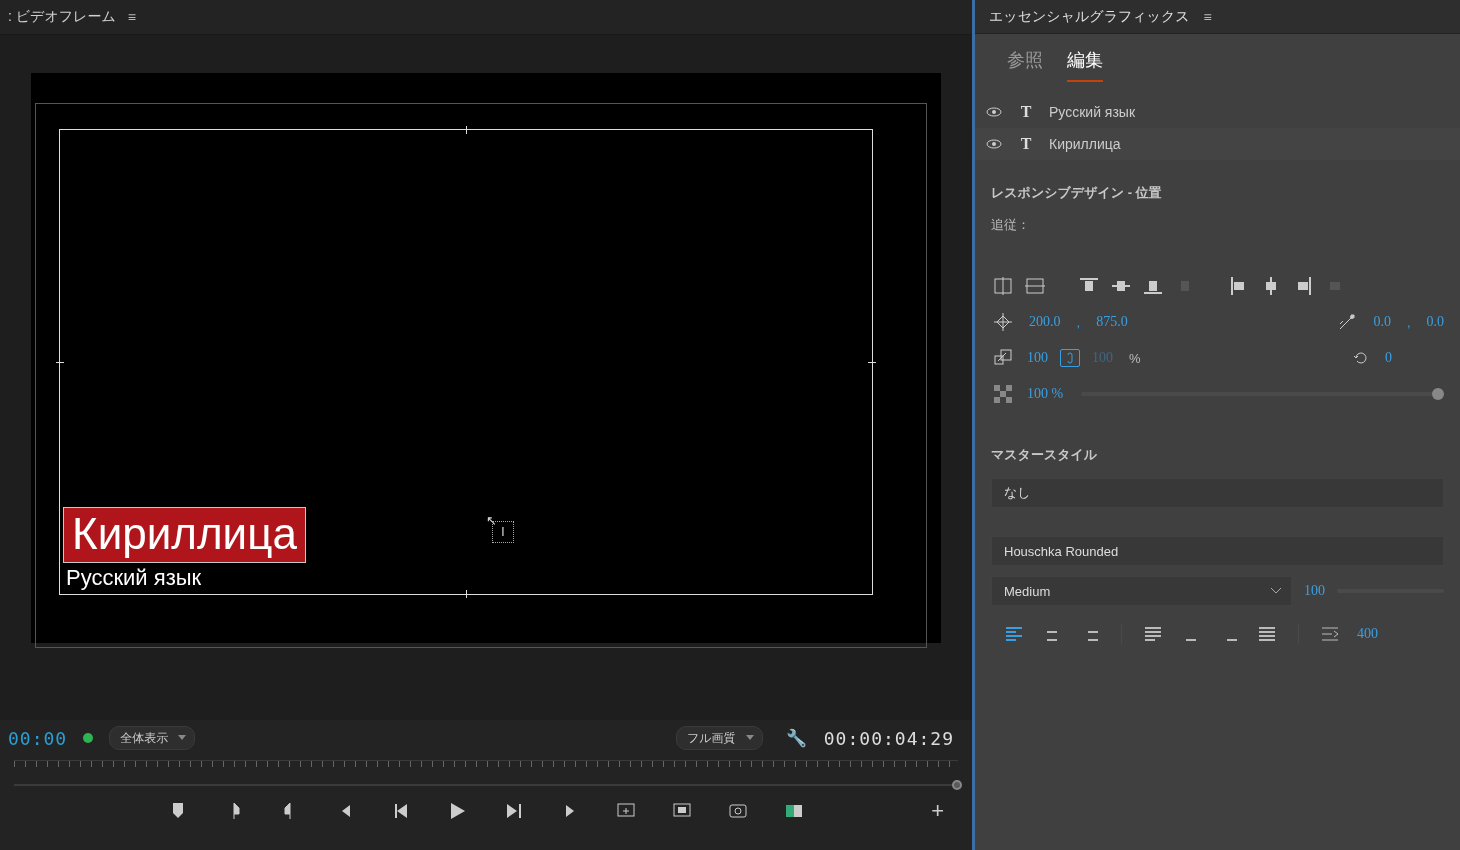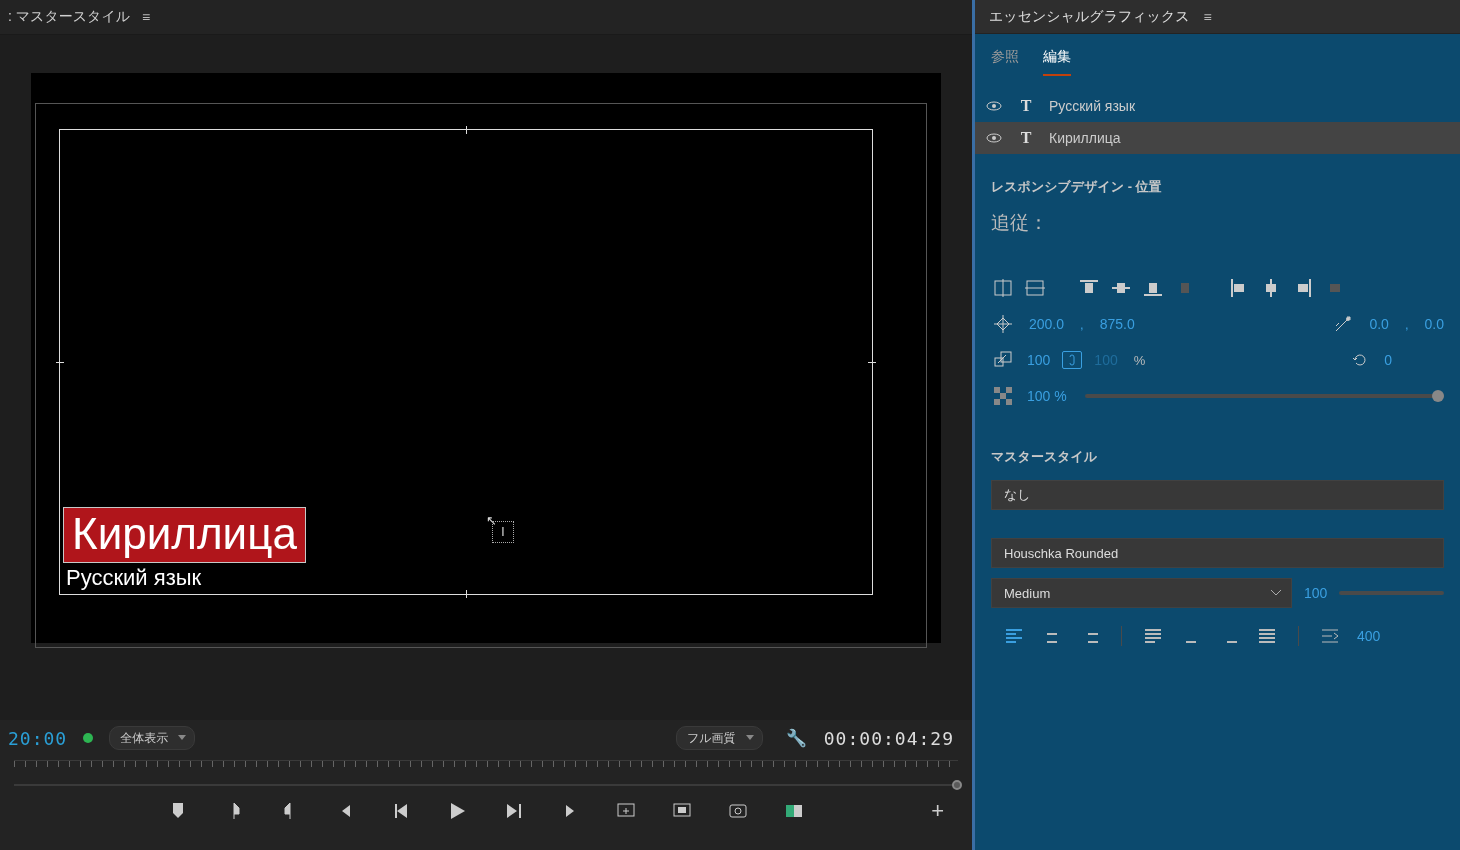--- a/index.html
+++ b/index.html
@@ -34,39 +34,39 @@
   .wrench{color:#aaa;font-size:17px;margin-left:8px}
   .ruler{height:18px;margin:4px 14px 0 14px;border-top:1px solid #3a3a3a;background-image:repeating-linear-gradient(to right,#666 0,#666 1px,transparent 1px,transparent 11px);background-position:0 0;background-size:11px 6px;background-repeat:repeat-x}
   .scrub{position:relative;height:14px;margin:0 14px}
   .scrub .track{position:absolute;left:0;right:0;top:6px;height:2px;background:#3a3a3a}
   .scrub .handle{position:absolute;right:-4px;top:2px;width:10px;height:10px;border-radius:50%;background:#5a5a5a;border:2px solid #888}
   .transport{display:flex;align-items:center;justify-content:center;gap:34px;padding:8px 0 0 0;color:#ccc}
   .transport .ico{width:22px;height:22px;display:flex;align-items:center;justify-content:center;font-size:17px}
   .transport .plus{position:absolute;right:28px;font-size:22px;color:#ccc}
 
   .divider{width:3px;background:#3a6ea5}
-  .right{width:485px;background:#0c4a6e;display:flex;flex-direction:column;overflow:hidden}
+  .right{width:485px;background:#404040;display:flex;flex-direction:column;overflow:hidden}
   .panel-title{height:34px;display:flex;align-items:center;padding:0 14px;font-size:14px;color:#e0e0e0;background:#2e2e2e;border-bottom:1px solid #232323}
   .panel-title .menu{margin-left:14px;color:#b8b8b8}
-  .tabs{display:flex;gap:24px;padding:14px 28px 0 16px;font-size:14px}
+  .tabs{display:flex;gap:24px;padding:14px 28px 0 32px;font-size:18px}
   .tab{padding-bottom:8px;color:#999;cursor:default}
   .tab.active{color:#fff;border-bottom:2px solid #c2410c}
   .layers{margin-top:14px}
   .layer{display:flex;align-items:center;height:32px;padding:0 10px;gap:14px;font-size:14px;color:#ccc}
   .layer.sel{background:#444}
   .eye{width:18px;height:18px}
   .Ticon{width:18px;text-align:center;font-family:Georgia,serif;font-weight:bold;font-size:16px;color:#ddd}
   .section{padding:24px 16px 4px 16px}
   .section h4{margin:0 0 14px 0;font-weight:bold;font-size:13px;color:#c8c8c8}
   .row{display:flex;align-items:center;gap:12px;margin-bottom:12px}
-  .lab{color:#bbb;font-size:19px}
+  .lab{color:#bbb;font-size:13px}
   .wide-dd{flex:1}
   .iconbtn{width:24px;height:24px;display:flex;align-items:center;justify-content:center;color:#ccc}
   .iconbtn.dim{color:#555}
-  .val-blue{color:#3a9fe0;font-size:14px;font-family:Liberation Sans, sans-serif}
+  .val-blue{color:#3a9fe0;font-size:14px;font-family:Liberation Serif, serif}
   .val-sep{color:#3a9fe0;margin:0 2px}
   .link-box{border:1px solid #3a9fe0;border-radius:2px;padding:0 4px;display:flex;align-items:center}
   .pct{color:#bbb;font-size:13px;margin-left:4px}
   .slider-track{flex:1;height:4px;background:#4a4a4a;border-radius:2px;position:relative;margin-left:6px}
   .slider-track .knob{position:absolute;right:0;top:-4px;width:12px;height:12px;border-radius:50%;background:#888}
   .text-dd{background:#383838;border:1px solid #414141;height:30px;display:flex;align-items:center;padding:0 28px 0 12px;position:relative;color:#ddd;font-size:13px}
   .text-dd .chev{position:absolute;right:10px}
   .font-row{display:flex;gap:12px;margin-top:10px}
   .para-icons{display:flex;gap:16px;padding:4px 0 0 12px;align-items:center}
   .para-icons .ic{width:22px;height:18px;display:flex;align-items:center;justify-content:center}
@@ -76,21 +76,21 @@
   .sepv{width:1px;height:20px;background:#4a4a4a;margin:0 4px}
   svg{display:block}
 </style>
 </head>
 <body>
 
 <div class="root">
 
   <div class="left">
     <div class="titlebar">
-      <span>: マスタースタイル</span>
+      <span>: ビデオフレーム</span>
       <span class="menu">≡</span>
     </div>
 
     <div class="viewer dark">
       <div class="canvas">
         <div class="safe outer"></div>
         <div class="safe inner">
           <span class="tick t"></span>
             <span class="tick b"></span>
             <span class="tick l"></span>
@@ -100,21 +100,21 @@
         <div class="subtitle">Русский язык</div>
         <div class="typecursor">
           <span class="arrow">↖</span>
           <span class="box">I</span>
         </div>
       </div>
     </div>
 
     <div class="controls">
       <div class="crow1">
-        <span class="tc-blue">20:00</span>
+        <span class="tc-blue">00:00</span>
         <span class="dot"></span>
         <div class="dd">
           <span>全体表示</span>
             <span class="chev"></span>
         </div>
         <div style="flex:1"></div>
         <div class="dd">
           <span>フル画質</span>
             <span class="chev"></span>
         </div>

